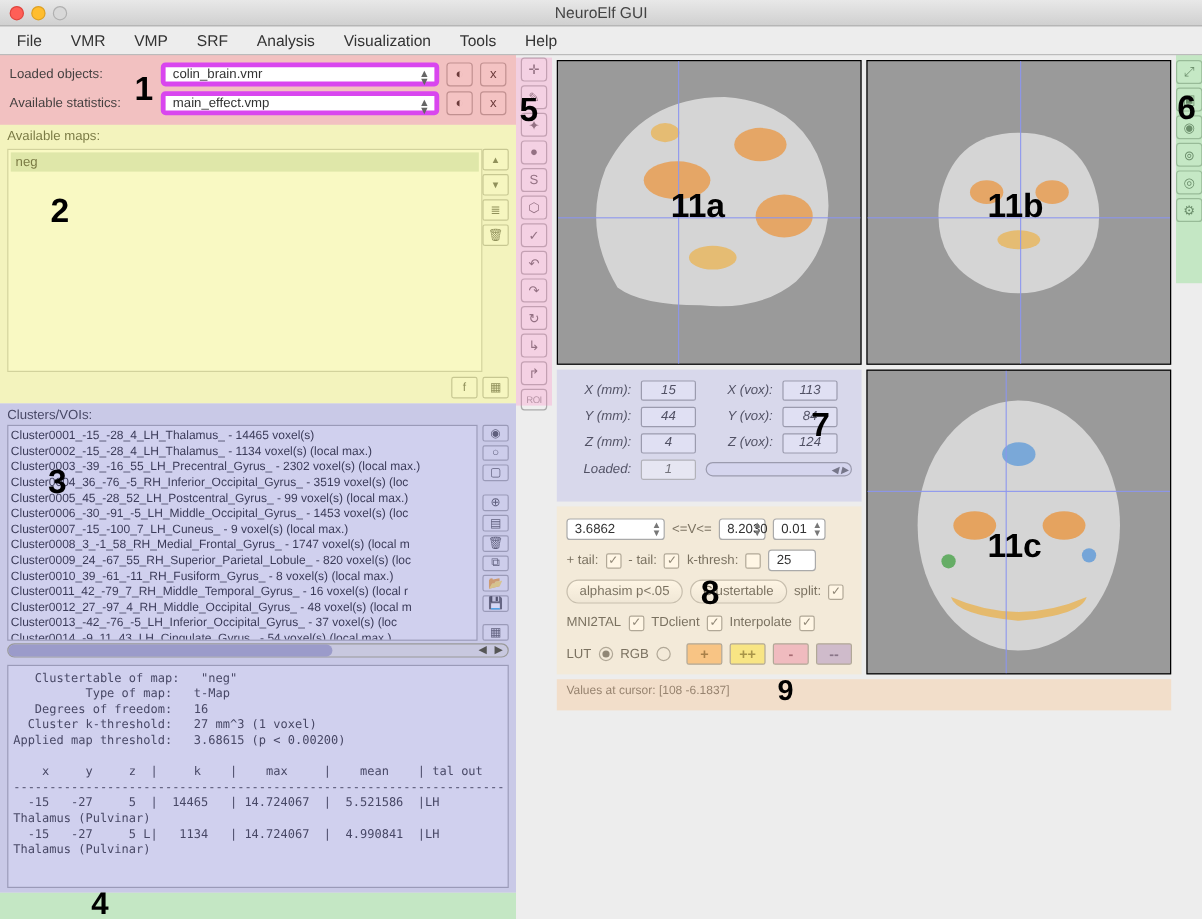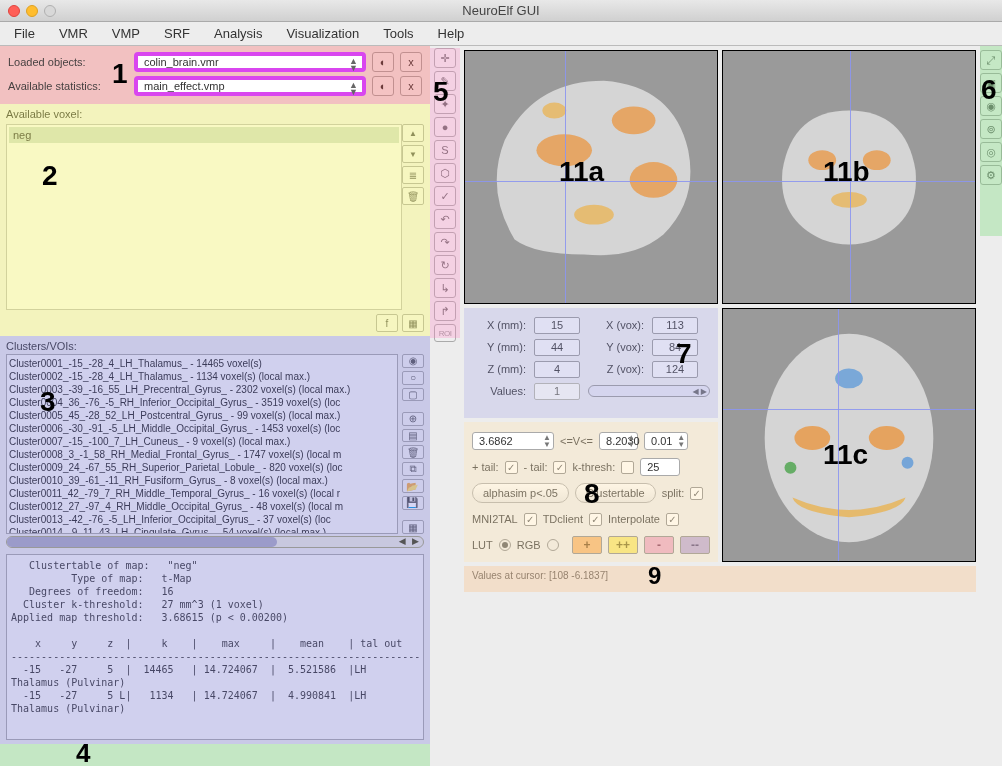--- a/index.html
+++ b/index.html
@@ -107,21 +107,21 @@
 .brainbox .cross-v { position:absolute; top:0; bottom:0; width:1px; background:rgba(140,150,240,0.9);}
 .brainbox .cross-h { position:absolute; left:0; right:0; height:1px; background:rgba(140,150,240,0.9);}
 .brain-svg { position:absolute; inset:0; }
 .annot { position:absolute; font-size:28px; font-weight:600; font-family:Arial, sans-serif; color:#000;}
 
 
 .region6 { height:190px; }
 .frcol { display:flex; flex-direction:column; gap:3px; padding-top:4px; align-items:center; }
 
 
-.region7 { padding:6px 8px; font-size:11px; }
+.region7 { padding:6px 8px; font-size:11px;font-style:italic; }
 .crow { display:flex; align-items:center; gap:8px; height:22px;}
 .crow .cl { width:54px; text-align:right; }
 .crow .cv { width:46px; height:17px; background:rgba(255,255,255,0.6); border:1px solid #999; text-align:center; font-size:11px; line-height:15px; border-radius:2px;}
 .crow .cl2 { width:56px; text-align:right; }
 .vol-slider { flex:1; height:12px; background:rgba(230,230,245,0.6); border:1px solid #999; border-radius:6px; display:flex; align-items:center; justify-content:flex-end; padding:0 2px; font-size:8px; color:#666;}
 
 
 .region8 { padding:6px 8px; font-size:11px; }
 .r8row { display:flex; align-items:center; gap:6px; height:26px; }
 .numbox { height:18px; background:#fff; border:1px solid #aaa; border-radius:3px; padding:0 6px; display:flex; align-items:center; font-size:11px; position:relative; }
@@ -188,21 +188,21 @@
           <span class="dd-arrows">▲<br>▼</span>
         </div>
         <div class="icobtn">◐</div>
         <div class="icobtn">x</div>
       </div>
     </div>
 
     <div class="panel region2">
       <div class="tint yellow-t"></div>
       <div class="biglabel" style="left:42px; top:56px;">2</div>
-      <div class="r2label">Available voxel:</div>
+      <div class="r2label">Available maps:</div>
       <div class="r2body">
         <div class="maplist">
           <div class="item">neg</div>
         </div>
         <div class="r2side">
           <div class="sidebtn tri">▲</div>
           <div class="sidebtn tri">▼</div>
           <div class="sidebtn">≣</div>
           <div class="sidebtn">🗑</div>
         </div>
@@ -354,21 +354,21 @@
           <div class="cl2">Y (vox):</div>
           <div class="cv">84</div>
         </div>
         <div class="crow">
           <div class="cl">Z (mm):</div>
           <div class="cv">4</div>
           <div class="cl2">Z (vox):</div>
           <div class="cv">124</div>
         </div>
         <div class="crow">
-          <div class="cl">Values:</div>
+          <div class="cl">Loaded:</div>
           <div class="cv" style="opacity:0.6">1</div>
           <div class="vol-slider">◀ ▶</div>
         </div>
       </div>
     </div>
 
     <div class="panel" style="position:absolute; left:4px; top:376px; width:254px; height:140px;">
       <div class="tint cream-t"></div>
       <div class="biglabel" style="left:120px; top:56px;">8</div>
       <div class="region8">

